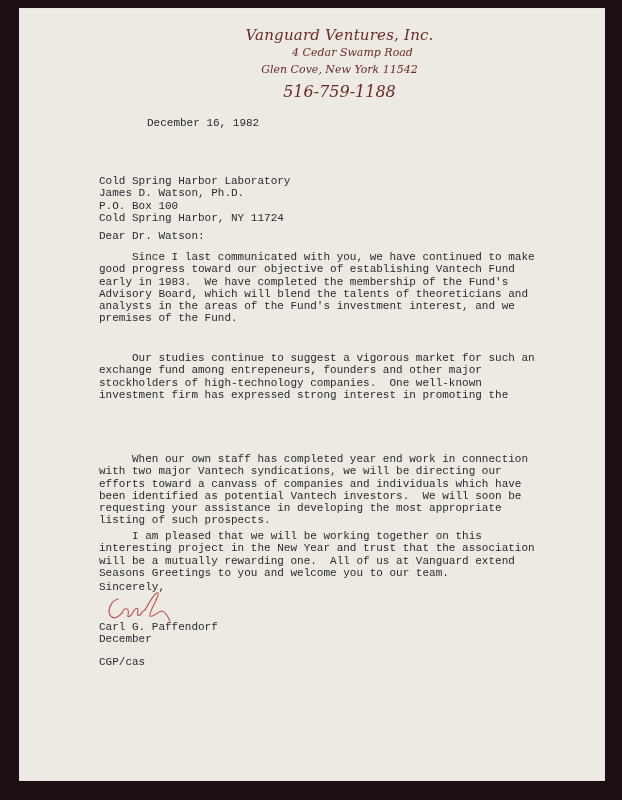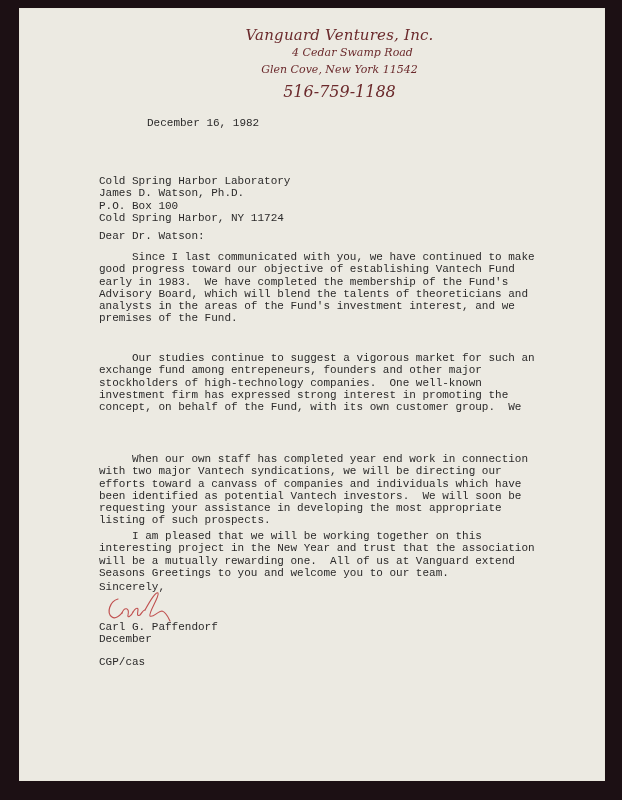--- a/index.html
+++ b/index.html
@@ -87,21 +87,20 @@
     <span>Advisory Board, which will blend the talents of theoreticians and</span>
     <span>analysts in the areas of the Fund's investment interest, and we</span>
     <span>premises of the Fund.</span>
   </div>
 
   <div class="body-text para p2">
     <span>     Our studies continue to suggest a vigorous market for such an</span>
     <span>exchange fund among entrepeneurs, founders and other major</span>
     <span>stockholders of high-technology companies.  One well-known</span>
     <span>investment firm has expressed strong interest in promoting the</span>
-    <span>concept, on behalf of the Fund, with its own customer group.  We</span>
   </div>
 
   <div class="body-text para p3">
     <span>     When our own staff has completed year end work in connection</span>
     <span>with two major Vantech syndications, we will be directing our</span>
     <span>efforts toward a canvass of companies and individuals which have</span>
     <span>been identified as potential Vantech investors.  We will soon be</span>
     <span>requesting your assistance in developing the most appropriate</span>
     <span>listing of such prospects.</span>
   </div>

